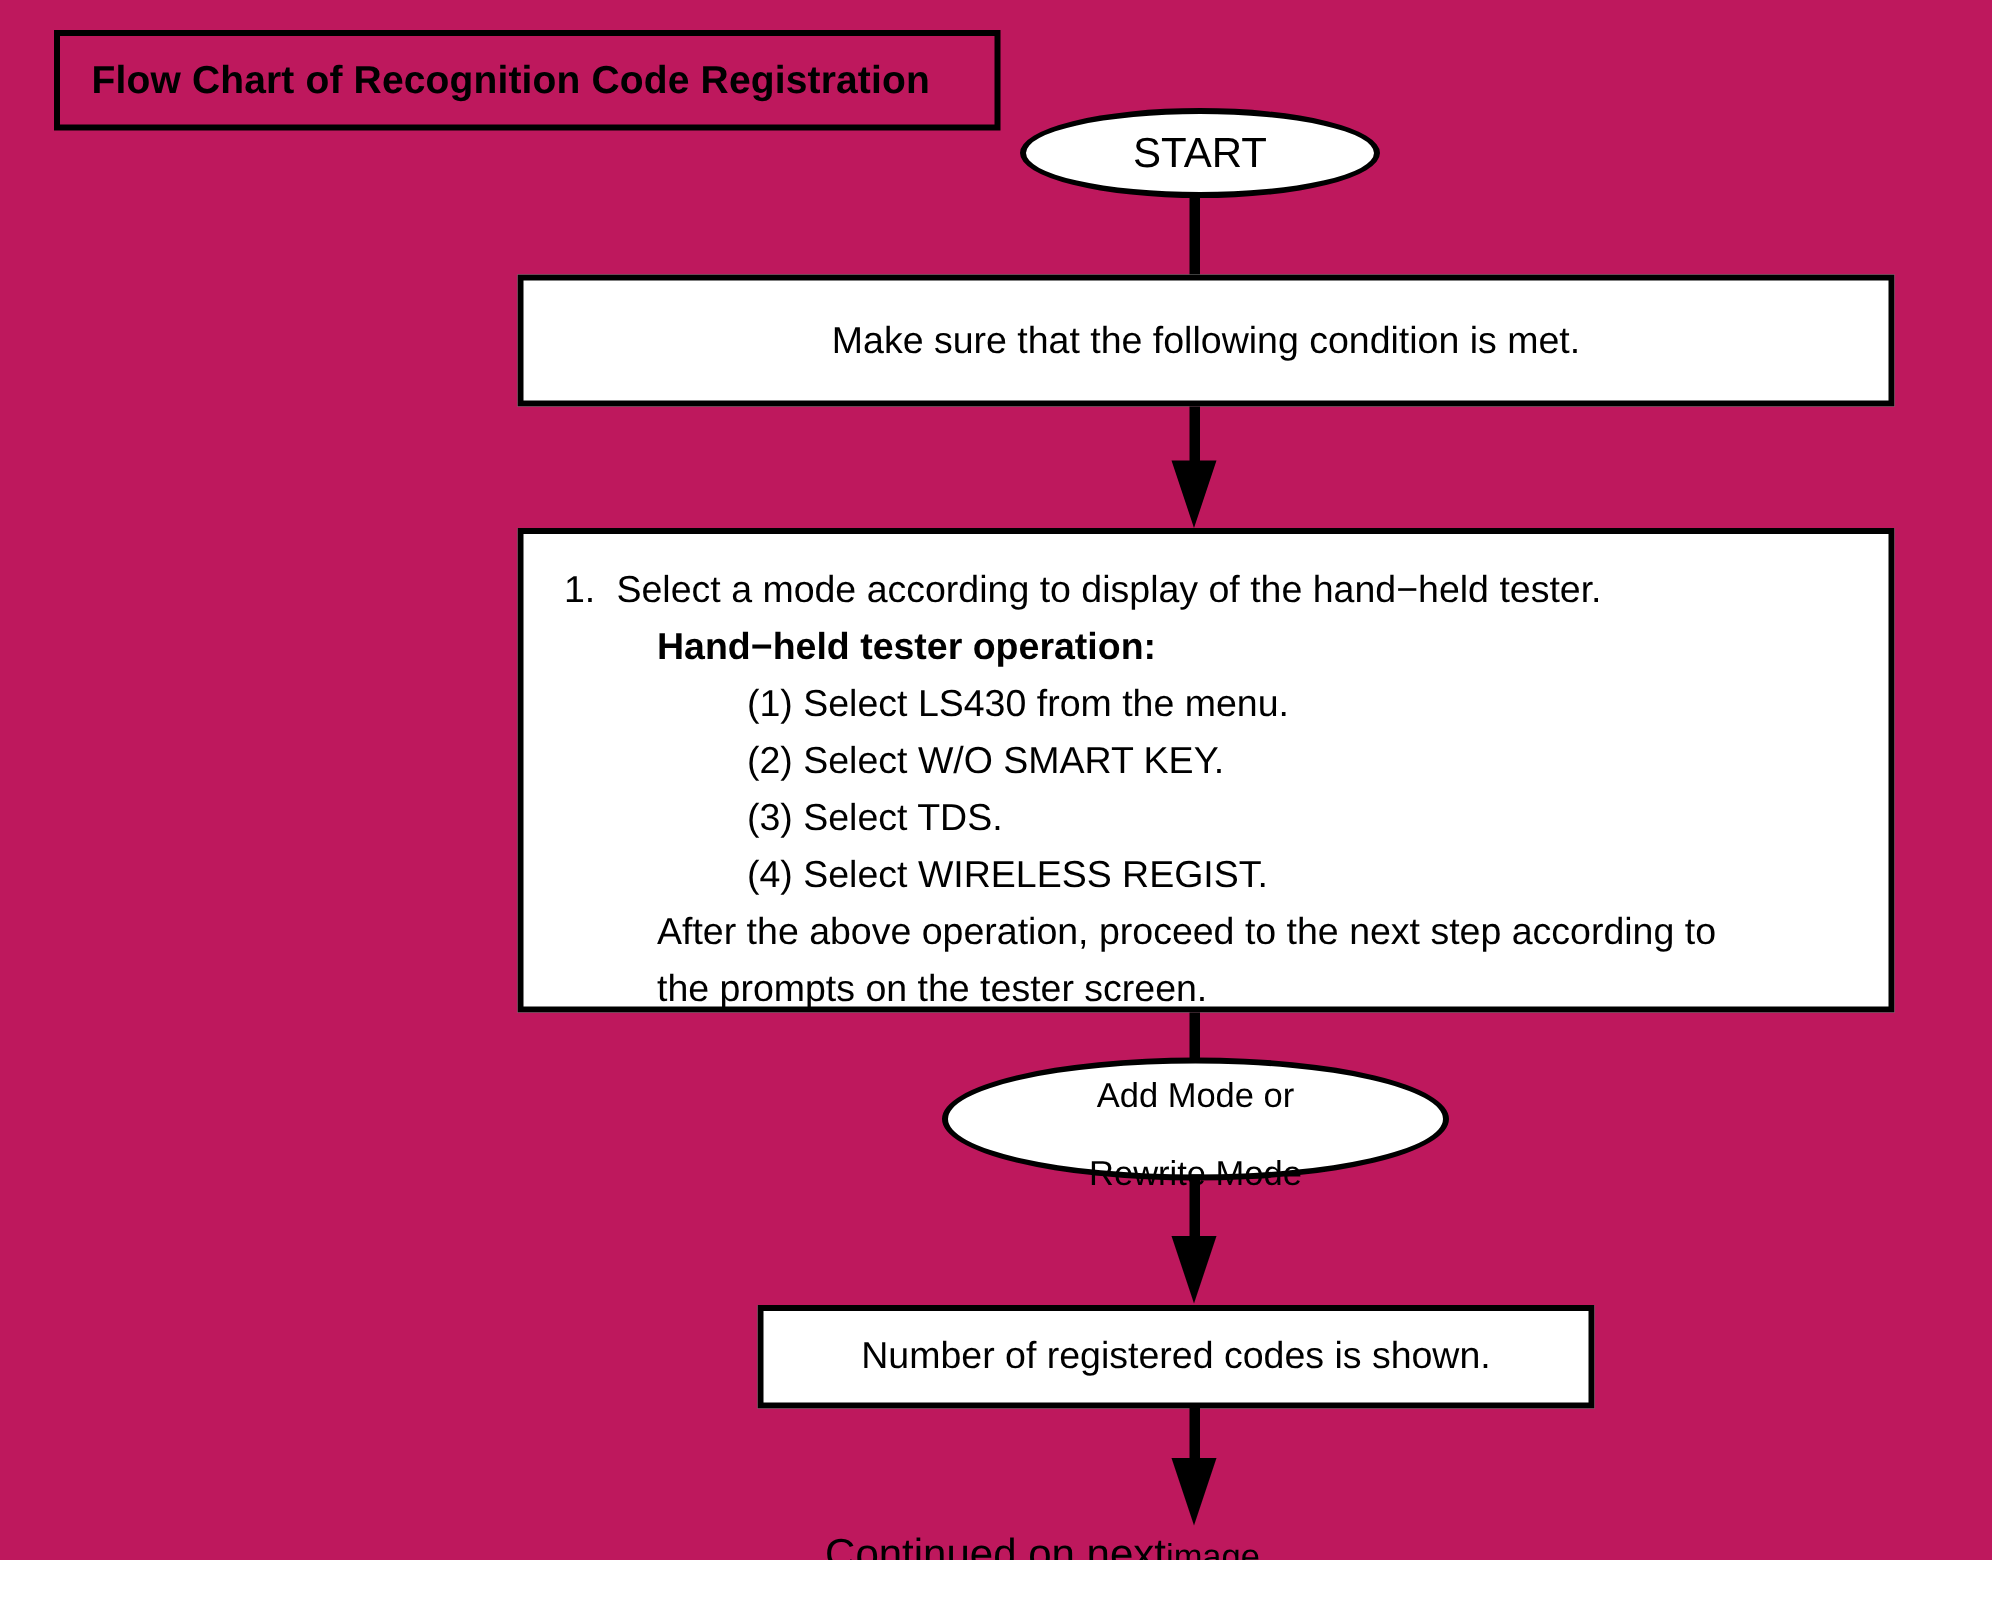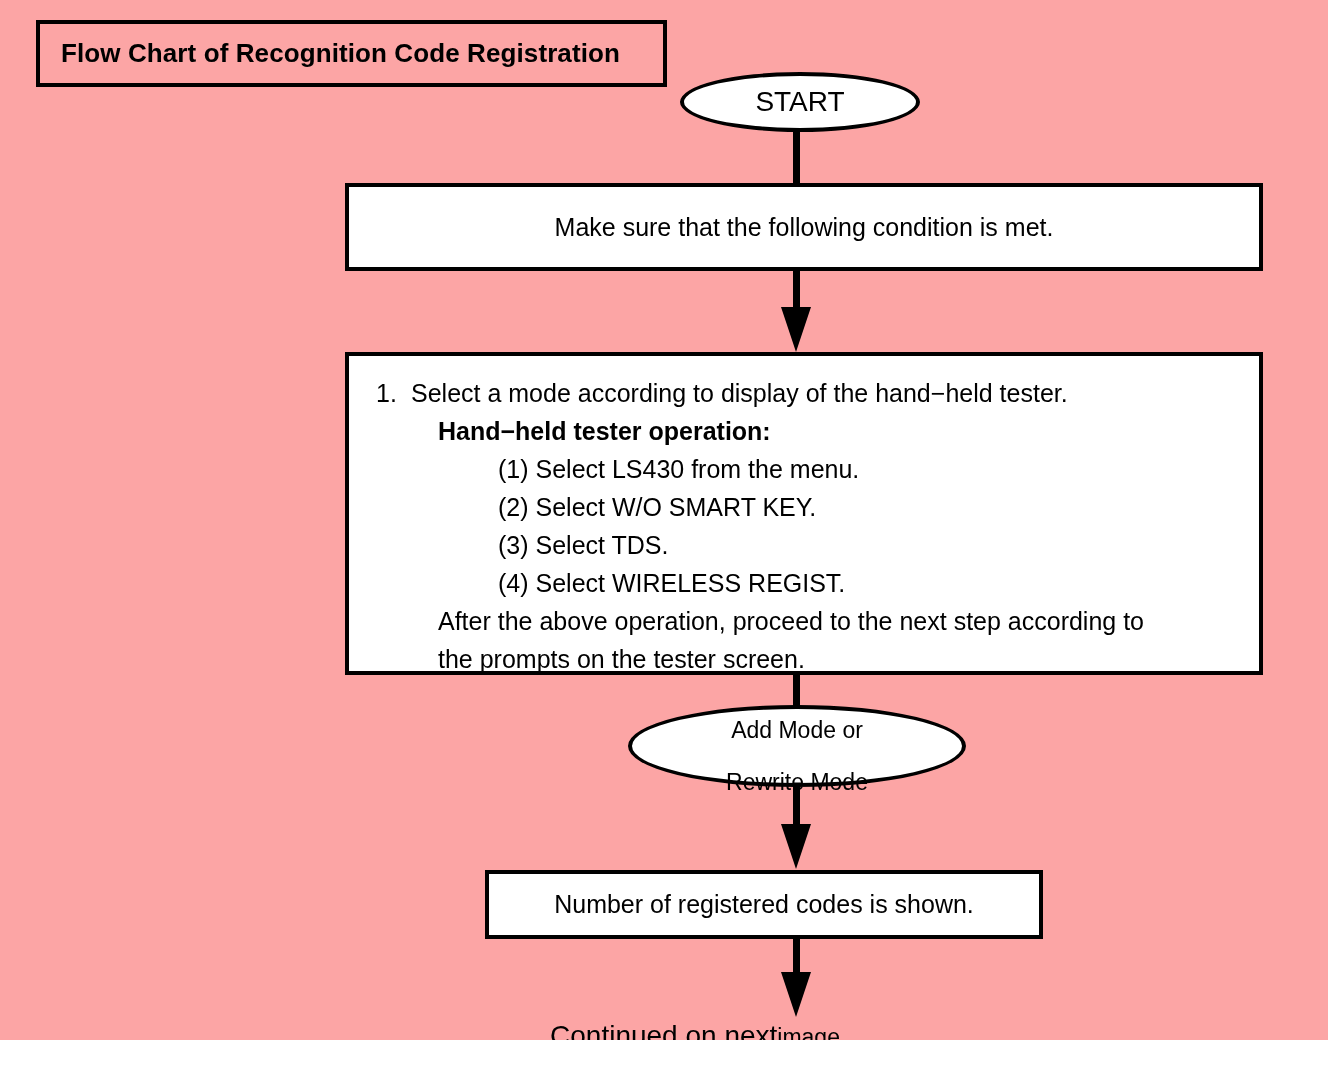--- a/index.html
+++ b/index.html
@@ -8,21 +8,21 @@
     background: #ffffff;
   }
   body {
     font-family: "Liberation Sans", sans-serif;
     color: #000000;
   }
   #canvas {
     position: relative;
     width: 1328px;
     height: 1040px;
-    background: #fca5a5;
+    background: #be185d;
     overflow: hidden;
   }
 
   
   .title-box {
     position: absolute;
     left: 36px;
     top: 20px;
     width: 631px;
     height: 67px;
@@ -124,21 +124,21 @@
   .step-body {
     flex: 1;
   }
   .indent-1 { padding-left: 89px; }
   .indent-2 { padding-left: 149px; }
   .bold-head {
     font-weight: bold;
   }
 
   .box-count {
-    left: 485px;
+    left: 505px;
     top: 870px;
     width: 558px;
     height: 69px;
     display: flex;
     align-items: center;
     justify-content: center;
   }
   .box-count .line {
     font-size: 25px;
     white-space: nowrap;

